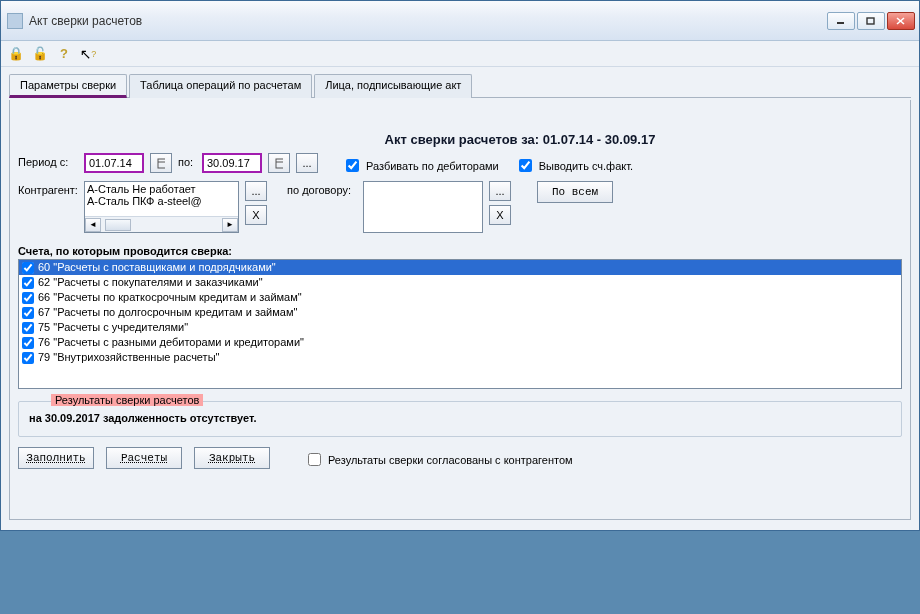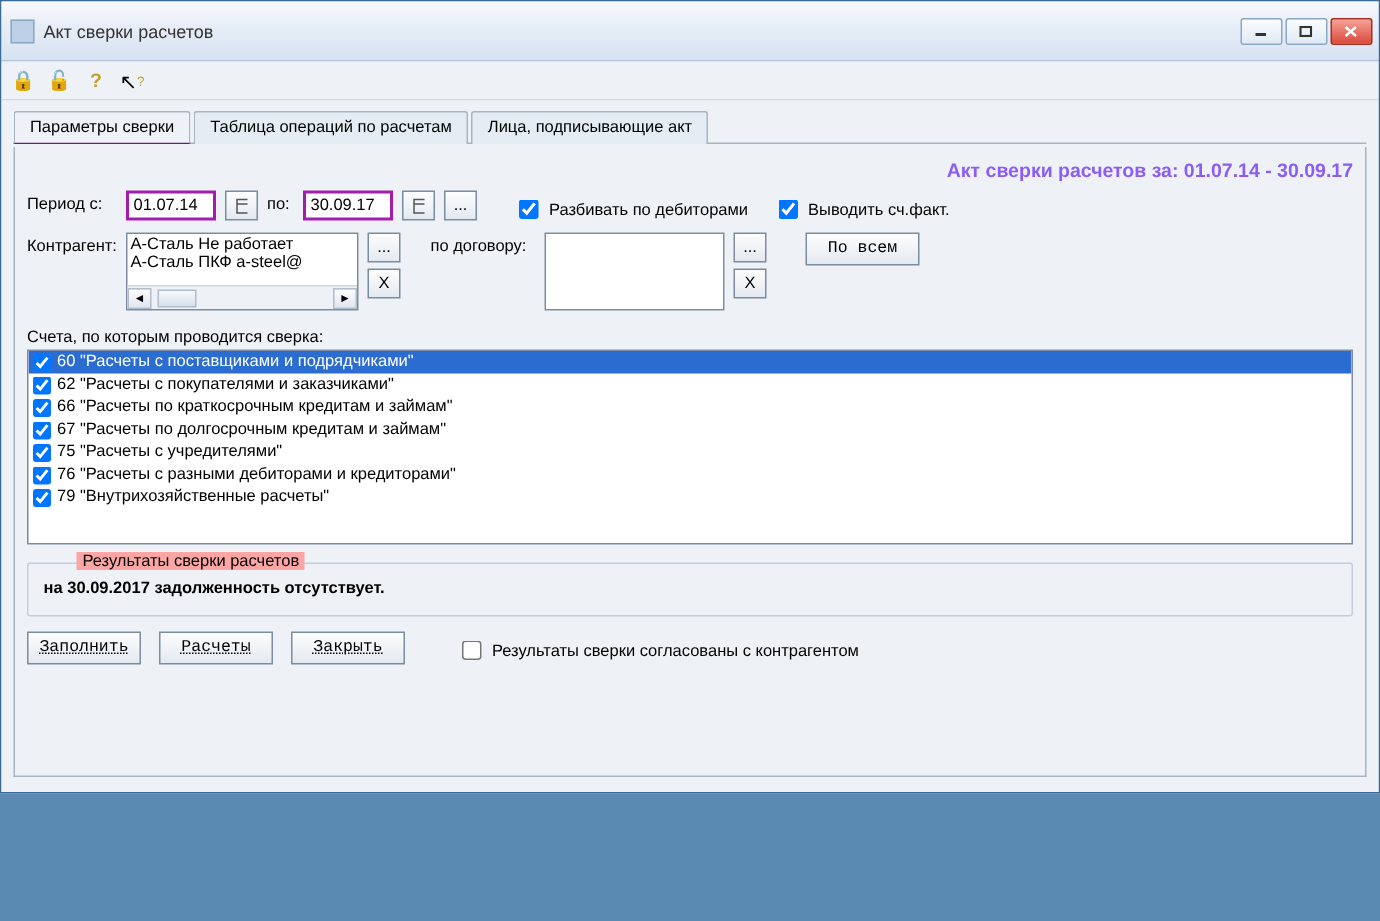--- a/index.html
+++ b/index.html
@@ -90,34 +90,35 @@
   border: 1px solid #a8b4c2;
   border-bottom: none;
   margin-right: 2px;
   position: relative;
   top: 1px;
   cursor: pointer;
   border-radius: 2px 2px 0 0;
 }
 .tab.active {
   background: #eef2f7;
-  border-bottom: 1px solid #701a75;
+  border-bottom: 3px solid #701a75;
 }
 .tabpage {
   border: 1px solid #a8b4c2;
   border-top: none;
   padding: 6px 8px 10px 8px;
   min-height: 420px;
 }
 .red-title {
-  color: #8b5cf6;
+  color: #0f172a;
   font-weight: bold;
   font-size: 13px;
-  text-align: right;
+  text-align: center;
   padding: 2px 0 6px 120px;
+  margin-top: 24px;
 }
 .row {
   display: flex;
   align-items: flex-start;
   gap: 6px;
   margin-bottom: 6px;
 }
 .lbl {
   display: inline-block;
   min-width: 60px;
@@ -356,21 +357,21 @@
         <div class="textarea-like"></div>
         <div style="display:flex;flex-direction:column;gap:4px">
           <button class="mini-btn">...</button>
           <button class="mini-btn">X</button>
         </div>
 
         <button class="btn" style="margin-left:20px">По всем</button>
       </div>
 
       <div class="fieldset" style="border:none;padding:0;margin-top:12px;">
-        <div style="margin-bottom:2px;">Счета, по которым проводится сверка:</div>
+        <div style="margin-bottom:2px;font-weight:bold;">Счета, по которым проводится сверка:</div>
         <div class="checklist" id="accounts-list">
             <div class="check-row selected">
               <input type="checkbox" checked="" style="">
               <span>60 "Расчеты с поставщиками и подрядчиками"</span>
             </div>
             <div class="check-row">
               <input type="checkbox" checked="" style="">
               <span>62 "Расчеты с покупателями и заказчиками"</span>
             </div>
             <div class="check-row">

